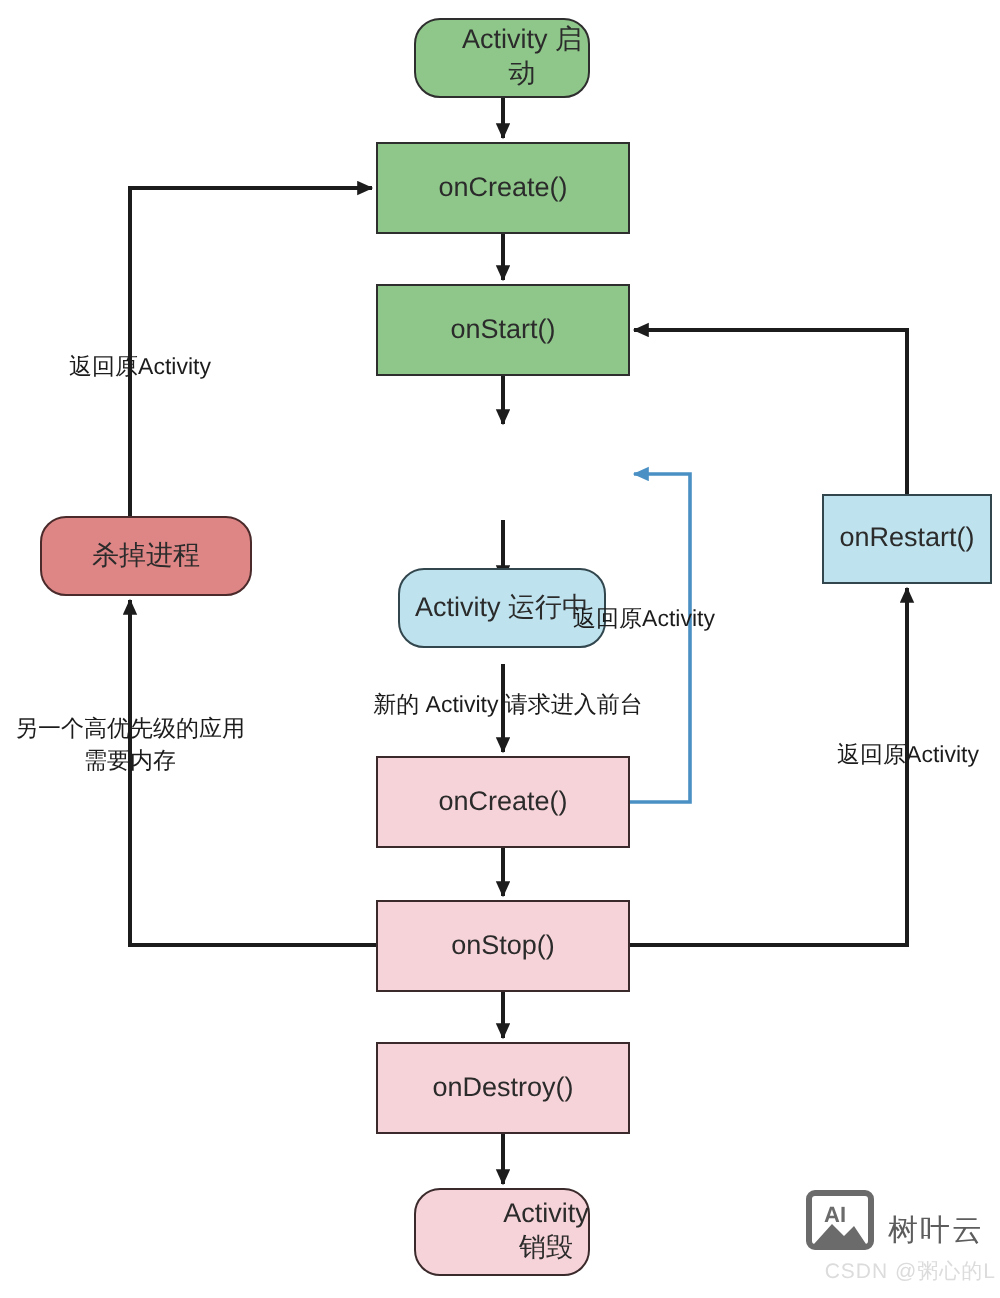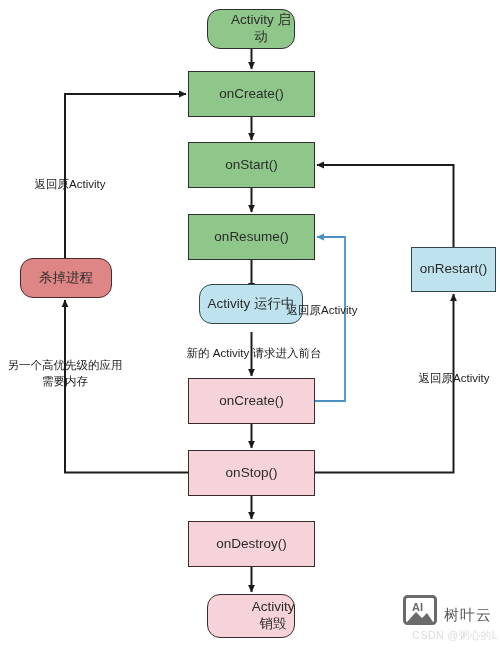--- a/index.html
+++ b/index.html
@@ -132,23 +132,20 @@
   </div>
 
   <div class="node green" style="left:188px;top:71px;width:127px;height:46px;">
     <span>onCreate()</span>
   </div>
 
   <div class="node green" style="left:188px;top:142px;width:127px;height:46px;">
     <span>onStart()</span>
   </div>
 
-  <div class="node green" style="left:188px;top:214px;width:127px;height:46px;">
-    <span>onResume()</span>
-  </div>
 
   <div class="node pill blue" style="left:199px;top:284px;width:104px;height:40px;">
     <span>Activity 运行中</span>
   </div>
 
   <div class="node pink" style="left:188px;top:378px;width:127px;height:46px;">
     <span>onCreate()</span>
   </div>
 
   <div class="node pink" style="left:188px;top:450px;width:127px;height:46px;">
@@ -160,21 +157,21 @@
   </div>
 
   <div class="node pill pink" style="left:207px;top:594px;width:88px;height:44px;padding-left:44px;">
     <span>Activity 销毁</span>
   </div>
 
   <div class="node blue" style="left:411px;top:247px;width:85px;height:45px;">
     <span>onRestart()</span>
   </div>
 
-  <div class="node pill red" style="left:20px;top:258px;width:92px;height:40px;">
+  <div class="node pill red" style="left:20px;top:258px;width:106px;height:40px;">
     <span>杀掉进程</span>
   </div>
 
   <div class="edge-label" style="left:24px;top:177px;width:92px;">返回原Activity</div>
 
   <div class="edge-label" style="left:0px;top:358px;width:130px;">另一个高优先级的应用
 需要内存</div>
 
   <div class="edge-label" style="left:163px;top:346px;width:182px;">新的 Activity 请求进入前台</div>
 

